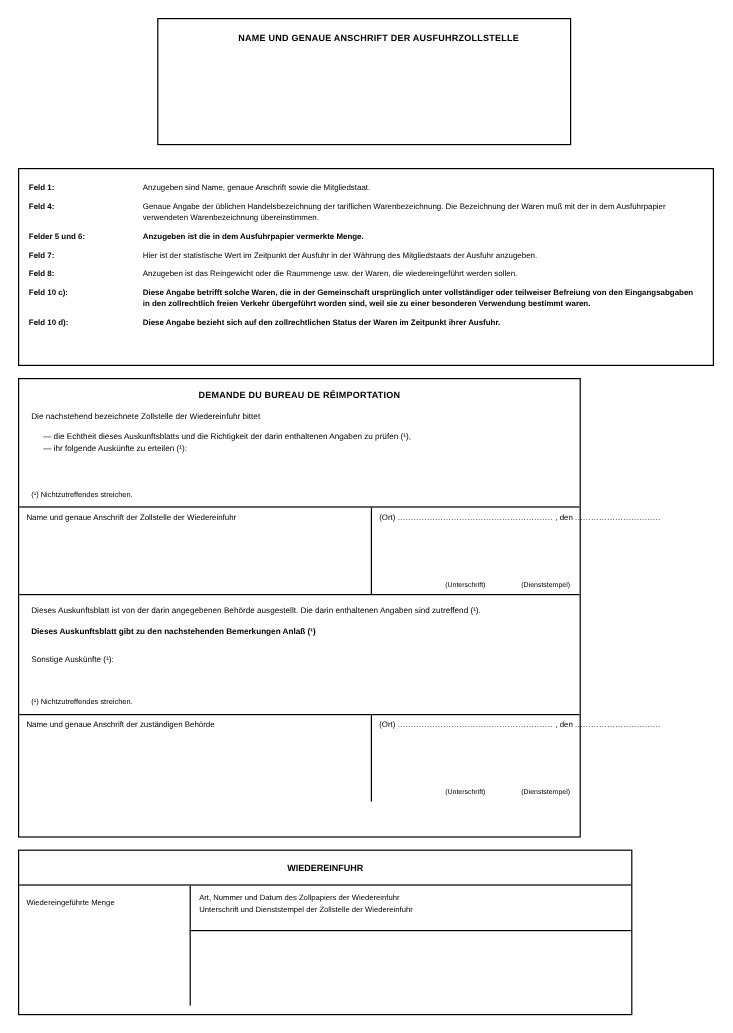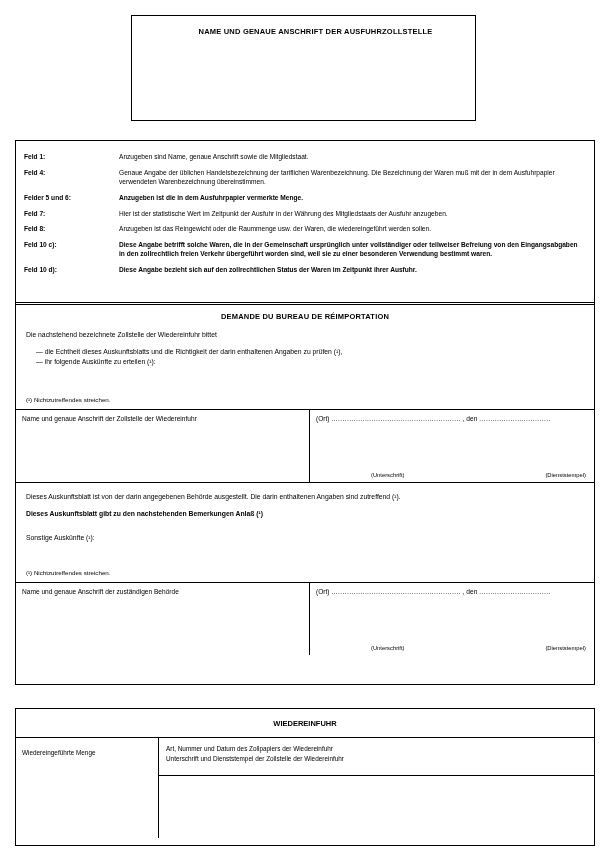--- a/index.html
+++ b/index.html
@@ -66,22 +66,22 @@
   .note-text {
     flex: 1 1 auto;
     padding-right: 6px;
   }
   .note-text.bold { font-weight: bold; }
 
   
   .demande-box {
     position: absolute;
     left: 15px;
-    top: 302px;
-    width: 580px;
+    top: 315px;
+    width: 469px;
     height: 383px;
     border: 1px solid #000;
     box-sizing: border-box;
   }
   .sec-title {
     text-align: center;
     font-size: 7.5px;
     font-weight: bold;
     letter-spacing: 0.2px;
     padding: 9px 0 0 0;
@@ -145,21 +145,21 @@
   }
   .inner-divider {
     border-top: 1px solid #000;
   }
 
   
   .wieder-box {
     position: absolute;
     left: 15px;
     top: 708px;
-    width: 580px;
+    width: 512px;
     height: 138px;
     border: 1px solid #000;
     box-sizing: border-box;
   }
   .wieder-title {
     text-align: center;
     font-size: 7.5px;
     font-weight: bold;
     padding: 10px 0 9px 0;
   }

